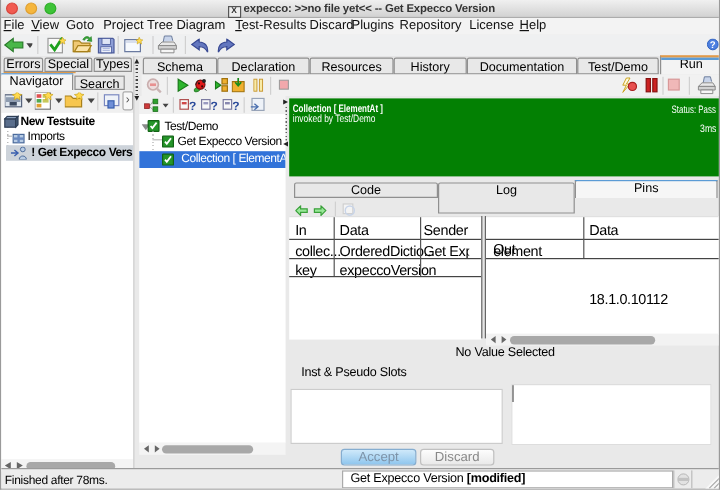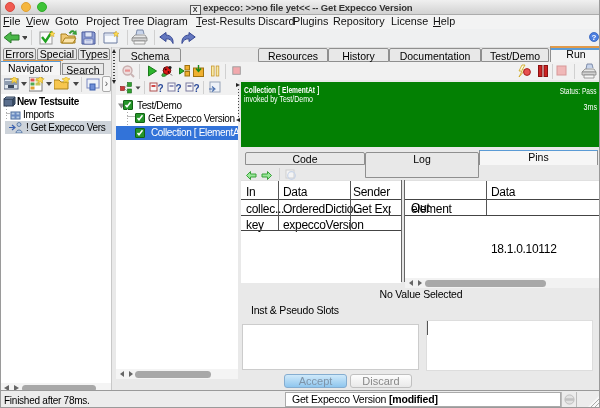--- a/index.html
+++ b/index.html
@@ -165,36 +165,37 @@
       <rect x="1" y="5.5" width="9" height="2" fill="#6a8ac0"></rect>
     </svg>
     <div class="abs" style="left:22px;top:15px;font-size:10px;letter-spacing:-0.35px;white-space:nowrap;">Imports</div>
 
     <div class="abs" style="left:4px;top:27px;width:106px;height:13px;background:#cdd3da;"></div>
     <svg class="abs" style="left:8px;top:28px" width="15" height="11">
       <path d="M0 5.5 L5 5.5 M3 3 L6 5.5 L3 8" stroke="#3a5fae" stroke-width="1.2" fill="none"></path>
       <circle cx="10" cy="2.5" r="2" fill="#b8cce4" stroke="#4a6a9a" stroke-width="0.8"></circle>
       <path d="M7 11 C7 7 13 7 13 11 Z" fill="#b8cce4" stroke="#4a6a9a" stroke-width="0.8"></path>
     </svg>
-    <div class="abs" style="left:25px;top:28px;font-size:10px;letter-spacing:-0.35px;font-weight:normal;white-space:nowrap;">! Get Expecco Vers</div>
+    <div class="abs" style="left:25px;top:28px;font-size:10px;letter-spacing:-0.35px;font-weight:bold;white-space:nowrap;">! Get Expecco Vers</div>
   </div>
 
   <div class="abs" style="left:0;top:336px;width:110px;height:10px;background:#f4f4f4;">
     <div class="larr" style="left:3px;top:2px;border-width:3.5px 5px 3.5px 0;border-color:transparent #666 transparent transparent;"></div>
     <div class="larr" style="left:13px;top:2px;border-width:3.5px 0 3.5px 5px;border-color:transparent transparent transparent #666;"></div>
     <div class="thumb" style="left:21px;top:1.5px;width:74px;height:7px;"></div>
   </div>
 </div>
 
 <div class="larr" style="left:110.5px;top:49px;border-width:0 2.5px 4px 2.5px;border-color:transparent transparent #222 transparent;"></div>
 <div class="abs" style="left:112px;top:54px;width:1.5px;height:26px;background:repeating-linear-gradient(#444 0 1.2px,transparent 1.2px 3px);"></div>
 <div class="larr" style="left:110.5px;top:80px;border-width:4px 2.5px 0 2.5px;border-color:#222 transparent transparent transparent;"></div>
 
 <div class="abs" style="left:117px;top:46px;width:483px;height:16px;">
   <div class="tab" style="left:1px;top:2px;width:62px;height:14px;line-height:14px;">Schema</div>
+  <div class="tab" style="left:63px;top:2px;width:77px;height:14px;line-height:14px;">Declaration</div>
   <div class="tab" style="left:140px;top:2px;width:70px;height:14px;line-height:14px;">Resources</div>
   <div class="tab" style="left:210px;top:2px;width:61px;height:14px;line-height:14px;">History</div>
   <div class="tab" style="left:271px;top:2px;width:92px;height:14px;line-height:14px;">Documentation</div>
   <div class="tab" style="left:363px;top:2px;width:68px;height:14px;line-height:14px;">Test/Demo</div>
   <div class="abs" style="left:432px;top:0px;width:51px;height:16px;background:#f3f3f3;border-left:1px solid #8f8f8f;border-top:2px solid #e09a4a;box-sizing:border-box;font-size:10.5px;text-align:center;line-height:13px;">
     <div class="abs" style="left:0;top:0;width:100%;height:1.5px;background:#5b9bd5;"></div>Run</div>
 </div>
 
 <div class="abs" style="left:117px;top:62px;width:483px;height:18px;background:#f1f1f1;">
   <svg class="abs" style="left:3px;top:3px" width="15" height="13">

